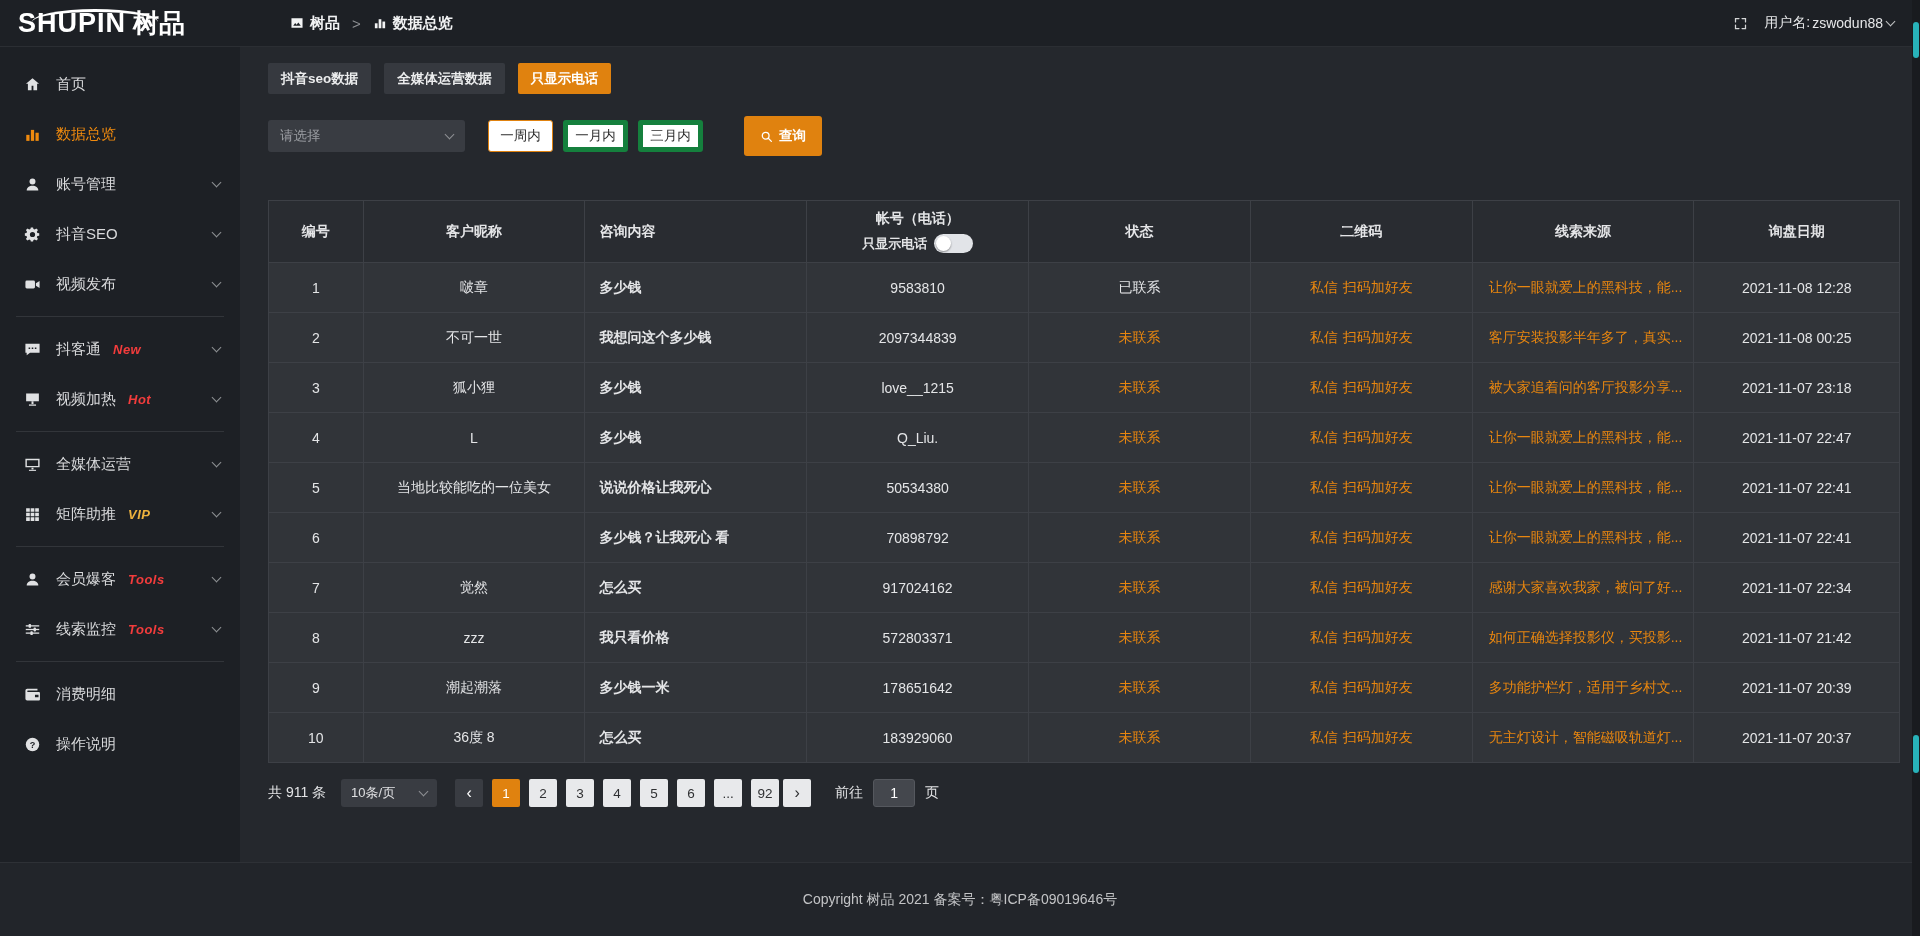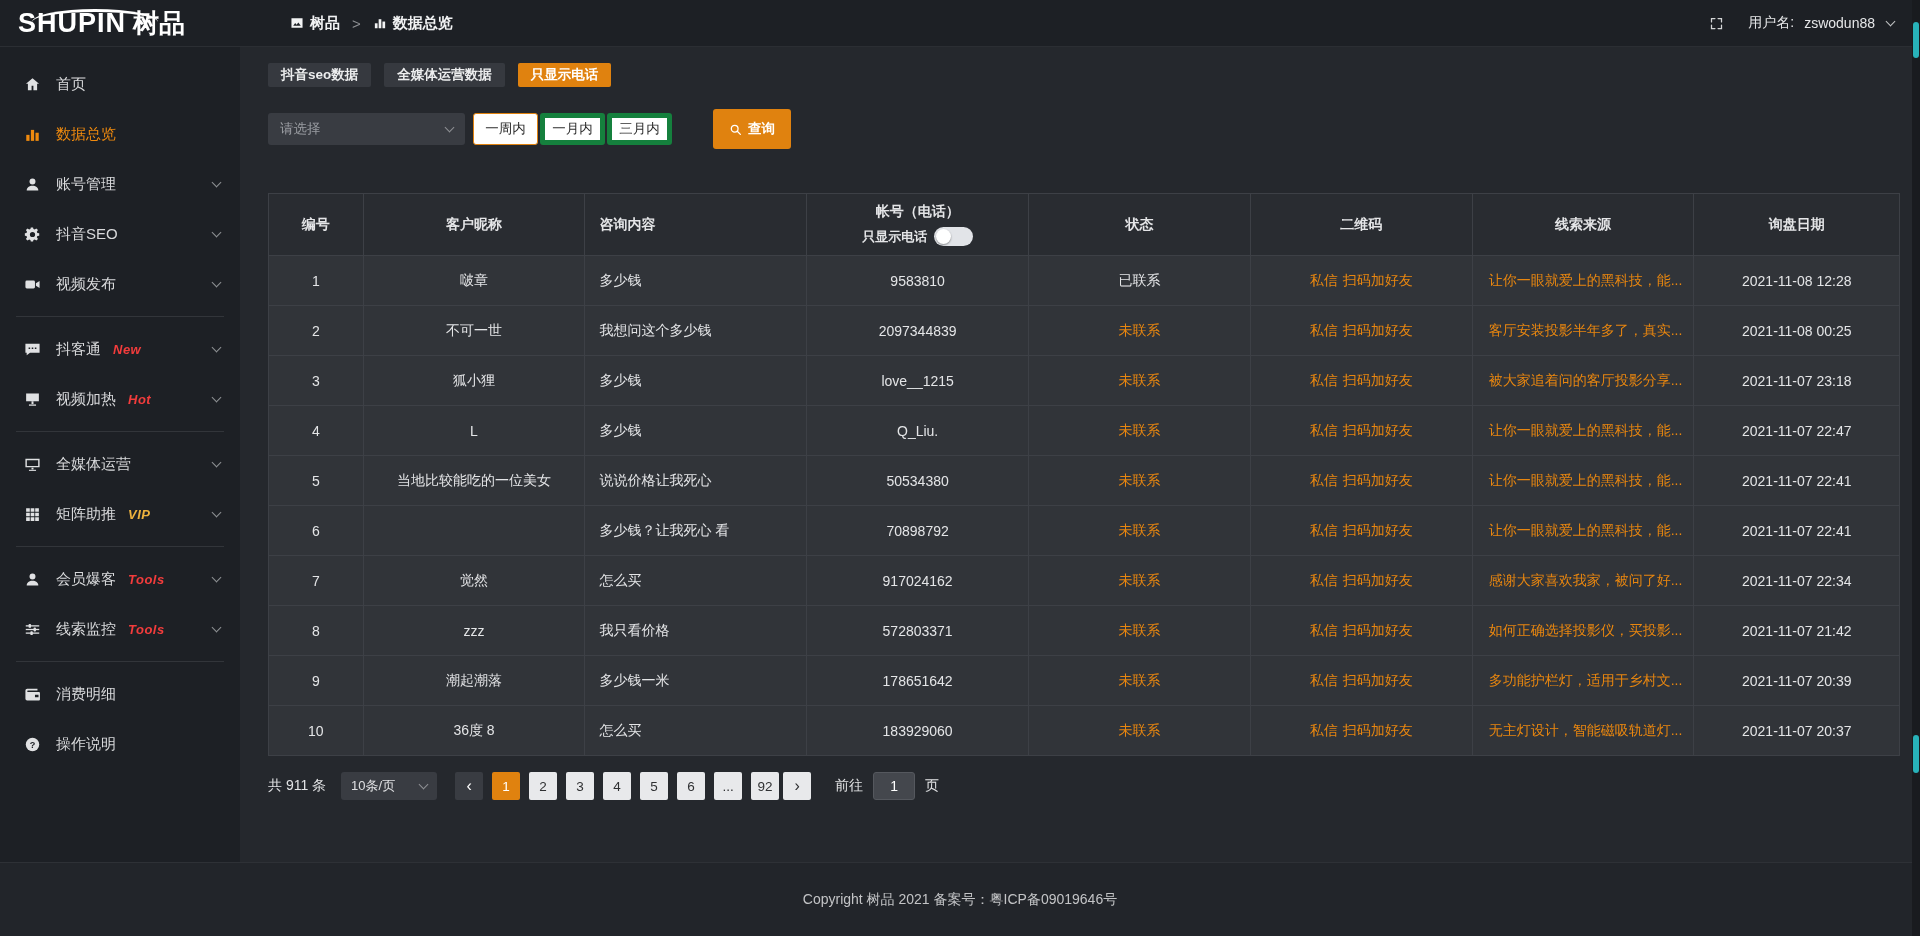--- a/index.html
+++ b/index.html
@@ -27,21 +27,21 @@
   .logo-arc {
     position: absolute; top: 3px; left: 32px; width: 126px; height: 13px;
     border-top: 3px solid #fff; border-radius: 63px 63px 0 0 / 13px 13px 0 0;
   }
   .logo-en { font-size: 27px; font-weight: 800; letter-spacing: 1px; color: #fff; }
   .logo-cn { font-size: 26px; font-weight: 700; color: #fff; margin-left: 7px; }
   .breadcrumb { display: flex; align-items: center; margin-left: 50px; font-size: 15px; font-weight: 700; color: #f2f3f4; }
   .bc-item { display: inline-flex; align-items: center; gap: 6px; cursor: pointer; }
   .bc-item .icon { width: 14px; height: 14px; }
   .bc-sep { margin: 0 12px; color: #8d8f93; font-weight: 400; }
-  .topbar-right { margin-left: auto; display: flex; align-items: center; gap: 10px; padding-right: 26px; font-size: 14px; color: #e6e7e9; }
+  .topbar-right { margin-left: auto; display: flex; align-items: center; gap: 2px; padding-right: 26px; font-size: 14px; color: #e6e7e9; }
   .topbar-right .icon { width: 15px; height: 15px; color: #d4d5d7; margin-right: 14px; cursor: pointer; }
   .topbar-right .caret { color: #c2c3c5; margin-left: 2px; }
   .username { cursor: pointer; }
 
   
   .sidebar {
     position: fixed; top: 47px; left: 0; bottom: 74px; width: 240px;
     background: #1d2025; padding-top: 12px; z-index: 10;
   }
   .side-item {
@@ -54,52 +54,52 @@
   .badge { font-style: italic; font-weight: 700; font-size: 13px; margin-left: 12px; letter-spacing: .5px; }
   .badge.red { color: #f23c3c; }
   .badge.gold { color: #eeb33e; }
   .side-divider { height: 1px; background: #32353a; margin: 7px 16px; }
 
   
   .main { margin-left: 240px; padding: 63px 20px 0 28px; position: relative; }
 
   .tabs-row { display: flex; gap: 13px; margin-bottom: 22px; }
   .tab {
-    height: 24px; padding: 0 13px; background: #36393f; color: #ecedee;
+    height: 31px; padding: 0 13px; background: #36393f; color: #ecedee;
     font-size: 13.5px; font-weight: 700; border-radius: 2px;
   }
   .tab.active { background: #e0820f; color: #fff; }
 
   .filter-row { display: flex; align-items: center; margin-bottom: 44px; }
   .select {
     display: flex; align-items: center; justify-content: space-between;
     background: #393c42; border-radius: 3px; color: #9a9da2; cursor: pointer;
   }
   .select.filter { width: 197px; height: 32px; padding: 0 12px; font-size: 13.5px; }
   .select .caret { color: #8e9094; }
-  .ranges { display: flex; gap: 2px; margin-left: 8px; align-items: center; }
+  .ranges { display: flex; gap: 10px; margin-left: 23px; align-items: center; }
   .range-btn {
     width: 65px; height: 32px; background: #fff; color: #2b2b2b;
     font-size: 13.5px; border-radius: 3px; border: 5px solid #15803d;
   }
   .range-btn.active { border: 1px solid #e0820f; }
   .btn-search {
     margin-left: 41px; height: 40px; padding: 0 16px; background: #e0820f; color: #fff;
     font-size: 13.5px; font-weight: 700; border-radius: 3px;
     display: inline-flex; align-items: center; gap: 6px;
   }
   .btn-search .icon { width: 13px; height: 13px; }
 
   
   table { width: 100%; border-collapse: collapse; table-layout: fixed; }
   th, td { border: 1px solid #3d4046; text-align: center; font-size: 14px; }
   th { background: #292c31; color: #e4e5e7; font-weight: 700; padding: 9px 6px; height: 58px; }
   td { background: #313439; color: #e4e5e7; height: 50px; padding: 0 6px; white-space: nowrap; overflow: hidden; }
   td.left, th.left { text-align: left; }
-  td.left { padding-left: 14px; }
+  td.left { padding-left: 14px; font-weight: bold; }
   td.src { text-align: left; padding-left: 16px; }
   .hdr-toggle { display: flex; align-items: center; justify-content: center; gap: 7px; margin-top: 6px; font-size: 13px; }
   .switch { width: 39px; height: 19px; border-radius: 10px; background: #e2e4e8; position: relative; display: inline-block; cursor: pointer; flex: none; }
   .switch .knob { position: absolute; left: 2px; top: 2px; width: 15px; height: 15px; border-radius: 50%; background: #fff; box-shadow: 0 1px 2px rgba(0,0,0,.4); }
   .orange, .link { color: #e8860f; }
   .link { cursor: pointer; text-decoration: none; }
   .qr-links { display: inline-flex; gap: 5px; }
 
   
   .pagination { display: flex; align-items: center; margin-top: 16px; font-size: 14px; color: #e3e4e6; }

